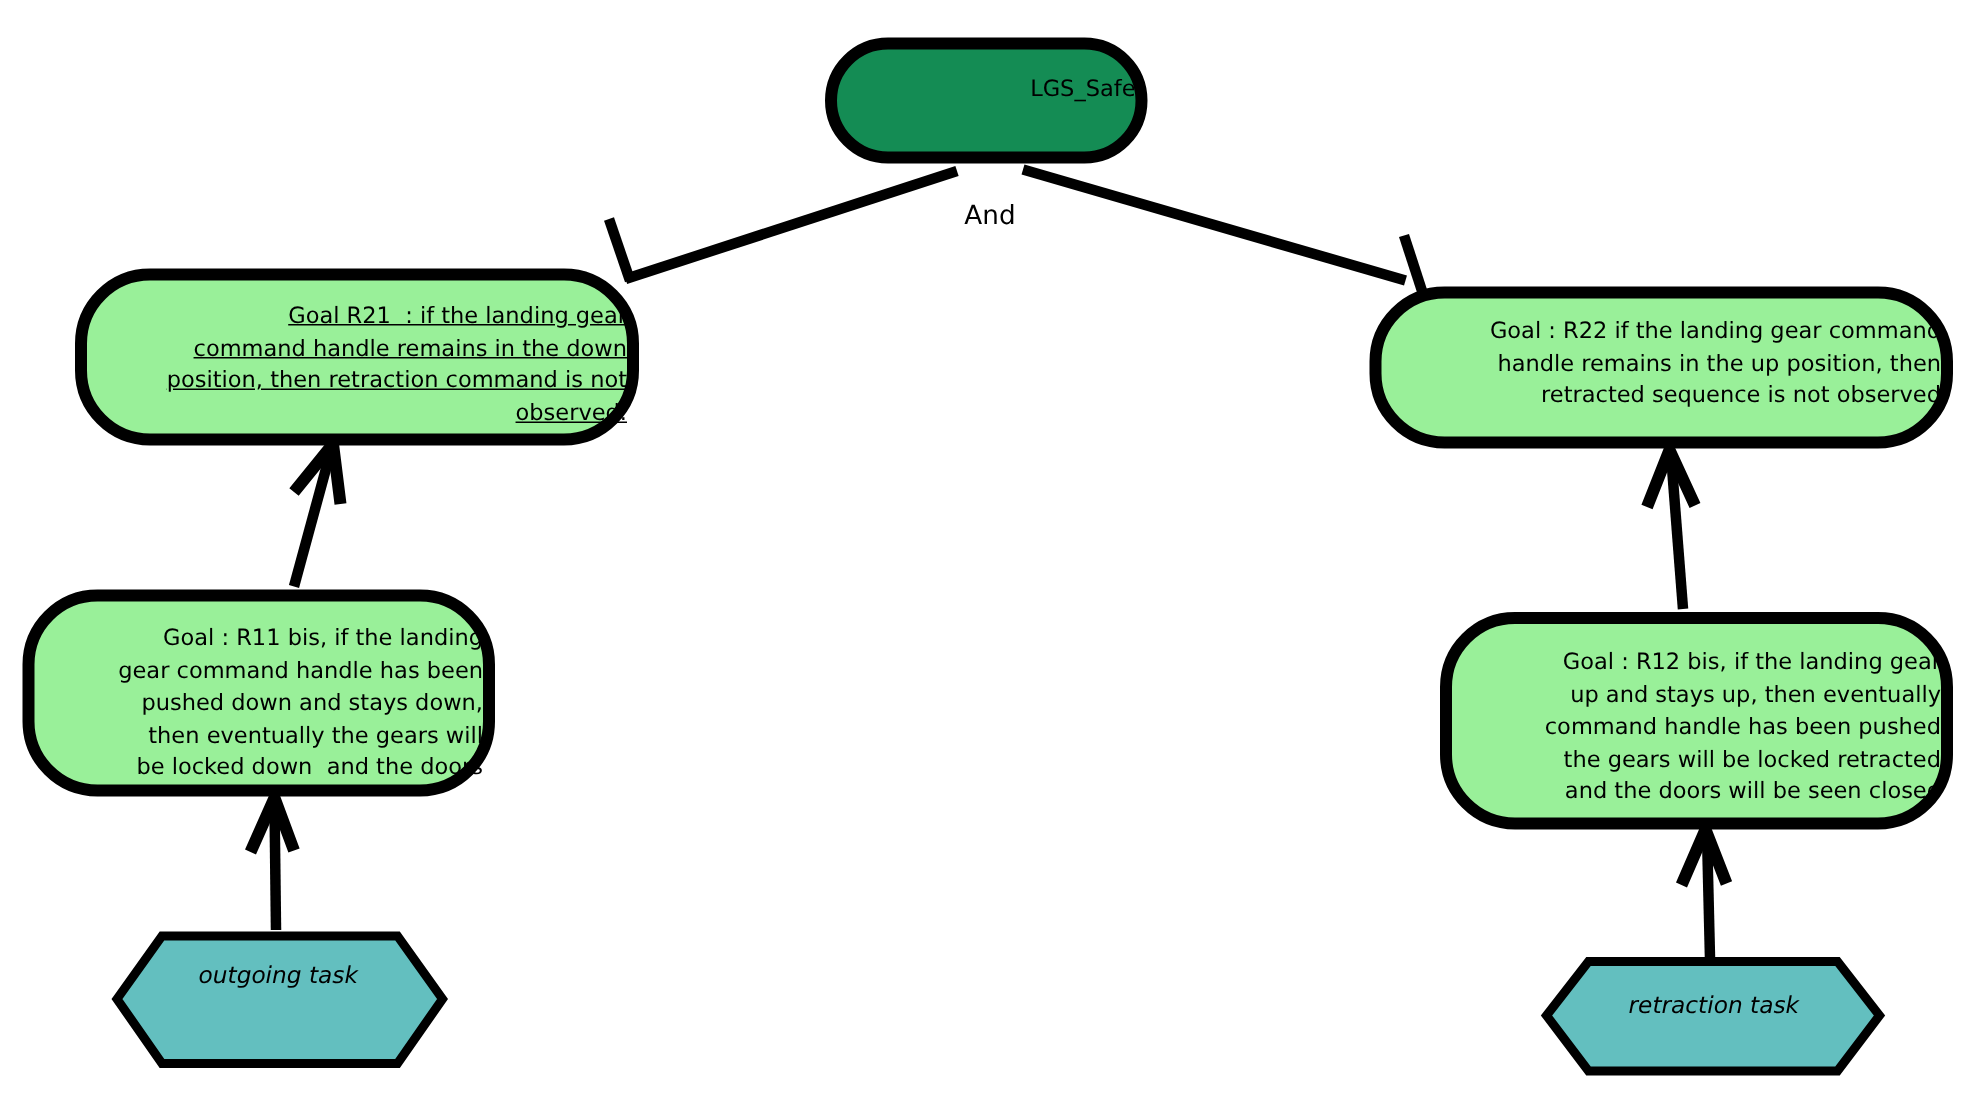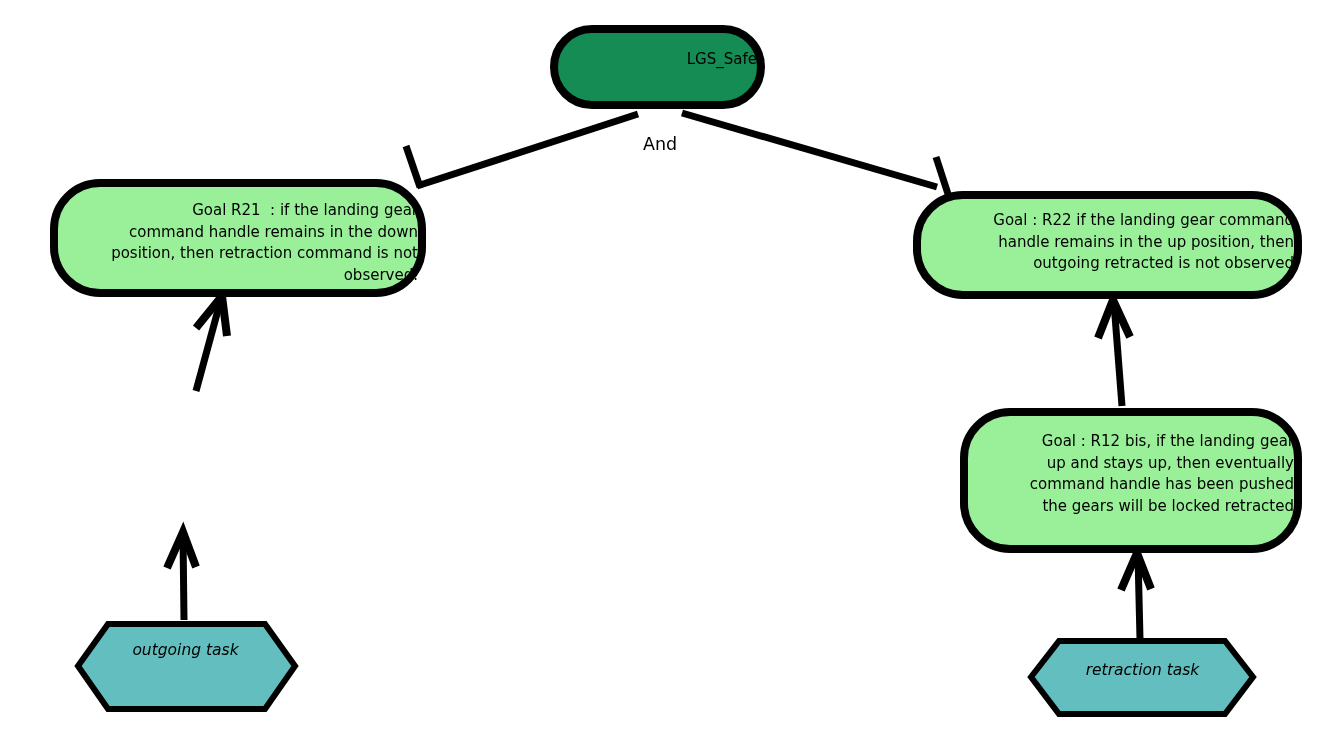--- a/index.html
+++ b/index.html
@@ -34,20 +34,21 @@
     background: #148c54;
     border-radius: 42px;
     padding-top: 16px;
   }
   .node.root .node-line { font-size: 15px; }
   .node.goal { border-radius: 50px; }
   .node.goal-r21 {
     left: 50px; top: 179px;
     width: 376px; height: 118px;
     padding-top: 13px;
+    text-decoration: underline;
   }
   .node.goal-r22 {
     left: 913px; top: 191px;
     width: 389px; height: 108px;
     padding-top: 11px;
   }
   .node.goal-r11 {
     left: 15px; top: 393px;
     width: 315px; height: 138px;
     padding-top: 14px;
@@ -134,27 +135,35 @@
   <div class="node goal goal-r21">
     <span class="node-line">Goal R21  : if the landing gear</span>
     <span class="node-line">command handle remains in the down</span>
     <span class="node-line">position, then retraction command is not</span>
     <span class="node-line">observed.</span>
   </div>
 
   <div class="node goal goal-r22">
     <span class="node-line">Goal : R22 if the landing gear command</span>
     <span class="node-line">handle remains in the up position, then</span>
-    <span class="node-line">outgoing retracted is not observed</span>
+    <span class="node-line">retracted sequence is not observed</span>
   </div>
 
+  <div class="node goal goal-r11">
+    <span class="node-line">Goal : R11 bis, if the landing</span>
+    <span class="node-line">gear command handle has been</span>
+    <span class="node-line">pushed down and stays down,</span>
+    <span class="node-line">then eventually the gears will</span>
+    <span class="node-line">be locked down  and the doors</span>
+  </div>
 
   <div class="node goal goal-r12">
     <span class="node-line">Goal : R12 bis, if the landing gear</span>
     <span class="node-line">up and stays up, then eventually</span>
     <span class="node-line">command handle has been pushed</span>
     <span class="node-line">the gears will be locked retracted</span>
+    <span class="node-line">and the doors will be seen closed</span>
   </div>
 
   <div class="task-label outgoing">outgoing task</div>
   <div class="task-label retraction">retraction task</div>
 
 </div>
 
 </body></html>

